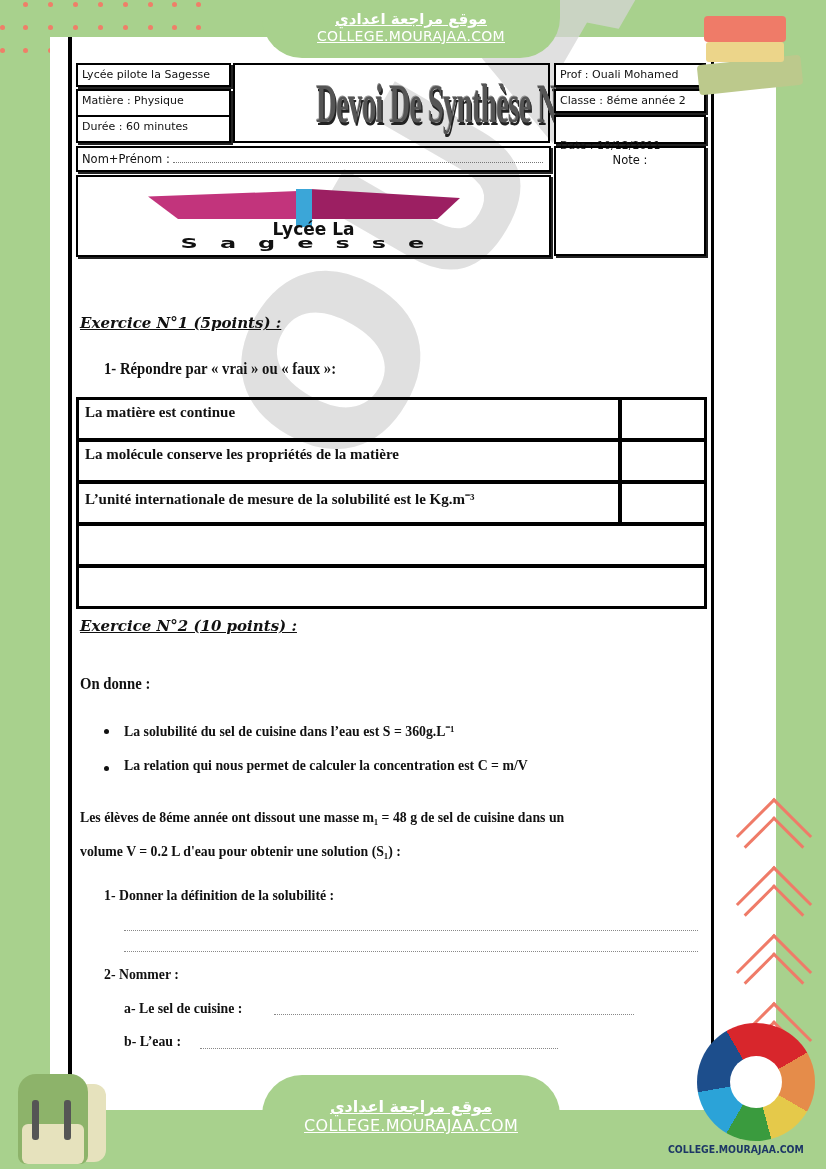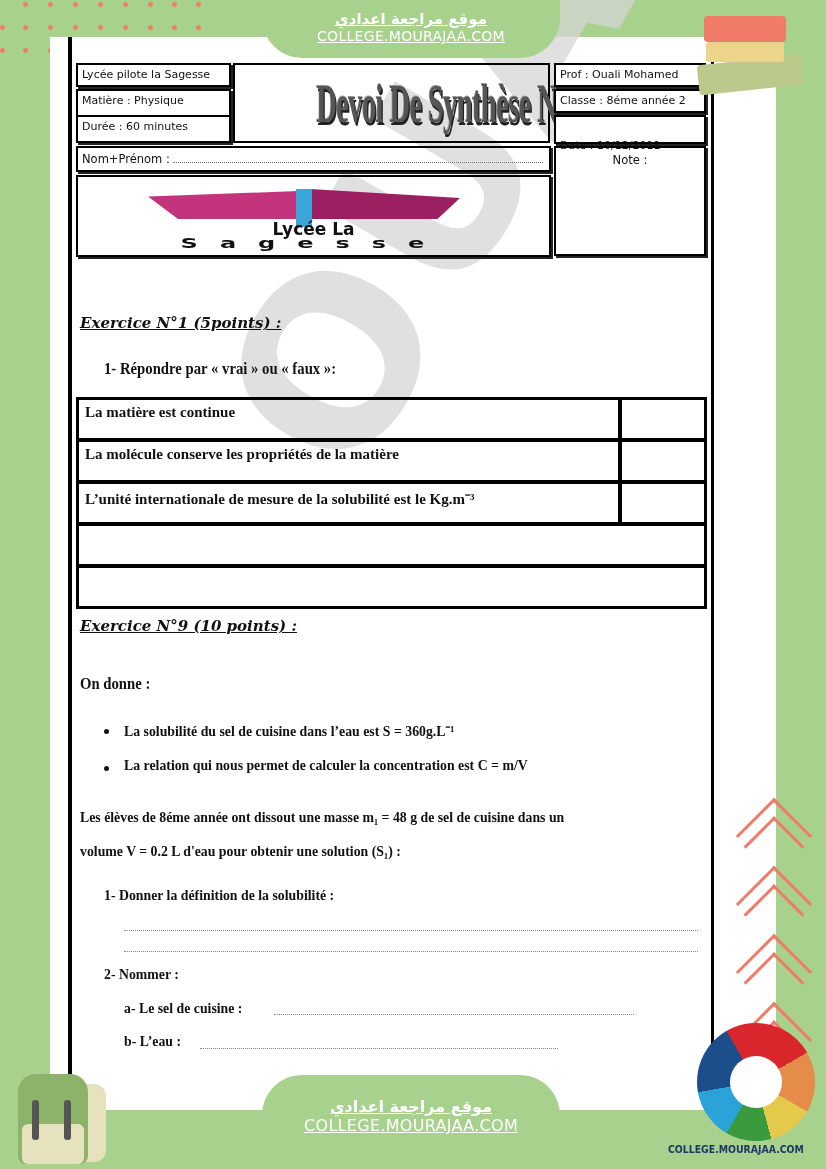--- a/index.html
+++ b/index.html
@@ -154,21 +154,21 @@
     <div class="vf-a"></div>
   </div>
   <div class="vf-row">
     <div class="vf-a"></div>
   </div>
   <div class="vf-row">
     <div class="vf-a"></div>
   </div>
 </div>
 
-<div class="ex-title" style="left:80px;top:617px">Exercice N°9 (10 points) :</div>
+<div class="ex-title" style="left:80px;top:617px">Exercice N°2 (10 points) :</div>
 <div class="line-text" style="left:80px;top:675px;font-size:16px">On donne :</div>
 <div class="bullet" style="top:729px"></div>
 <div class="line-text" style="left:124px;top:720px">La solubilité du sel de cuisine dans l’eau est S = 360g.L⁻¹</div>
 <div class="bullet" style="top:766px"></div>
 <div class="line-text" style="left:124px;top:757px">La relation qui nous permet de calculer la concentration est C = m/V</div>
 <div class="line-text" style="left:80px;top:809px">Les élèves de 8éme année ont dissout une masse m₁ = 48 g de sel de cuisine dans un</div>
 <div class="line-text" style="left:80px;top:843px">volume V = 0.2 L d'eau pour obtenir une solution (S₁) :</div>
 
 <div class="line-text" style="left:104px;top:887px">1-  Donner la définition de la solubilité :</div>
 <div class="fill-line" style="left:124px;top:930px;width:574px"></div>

